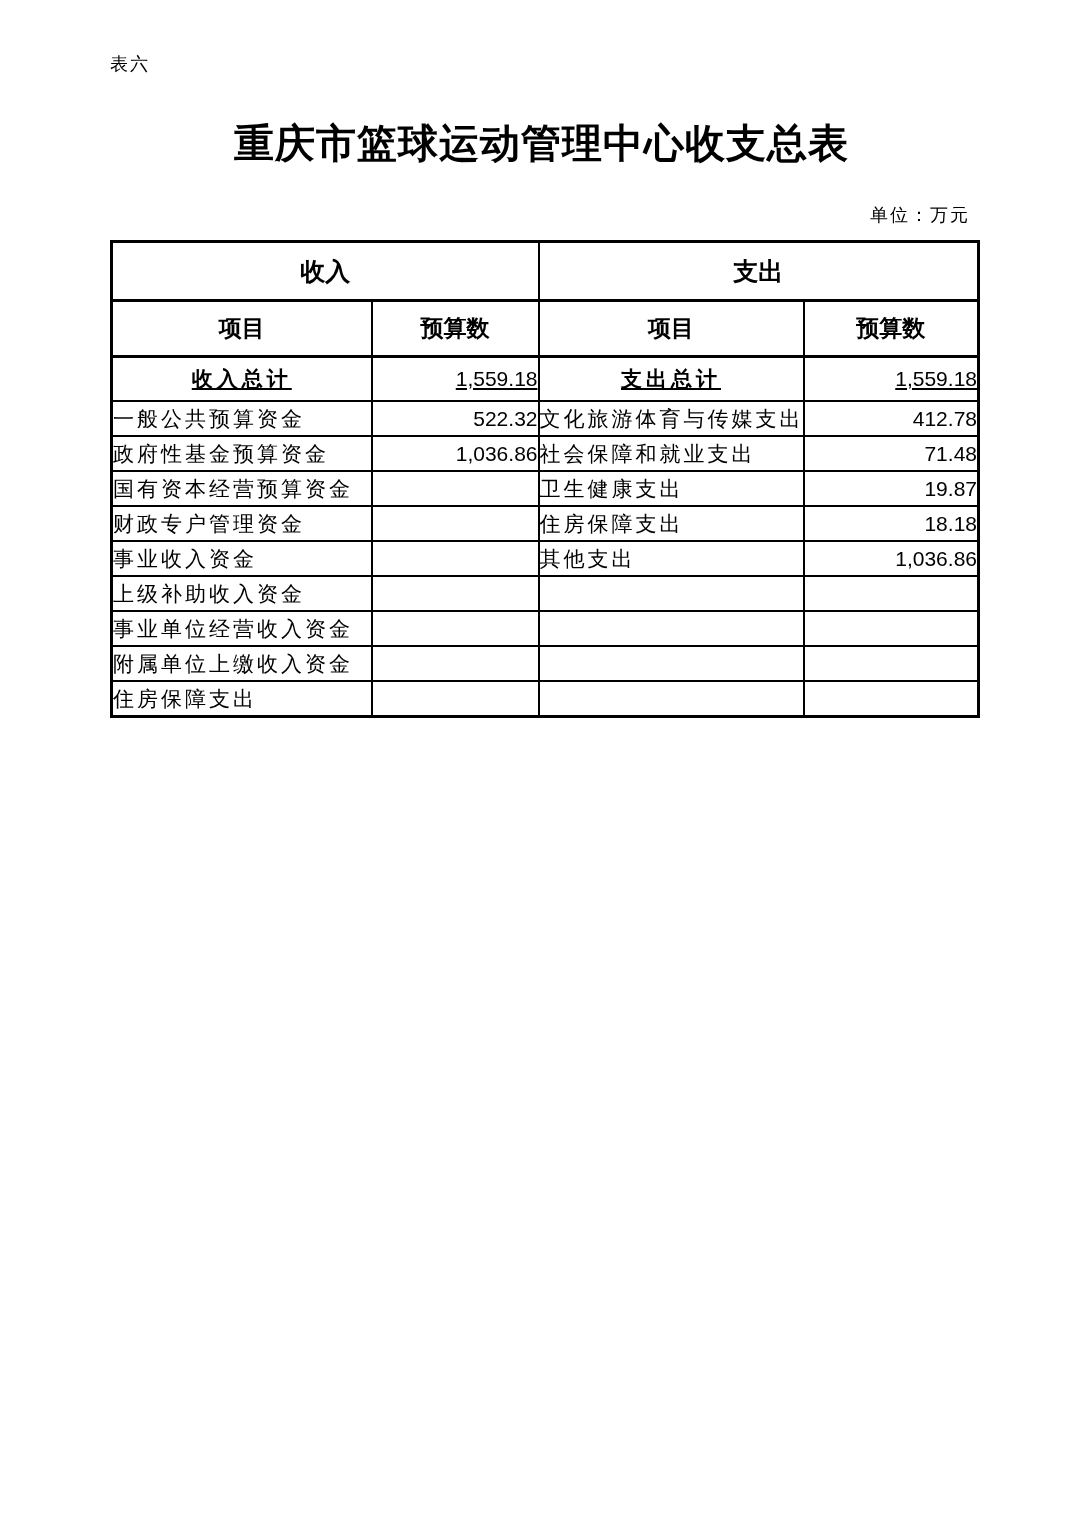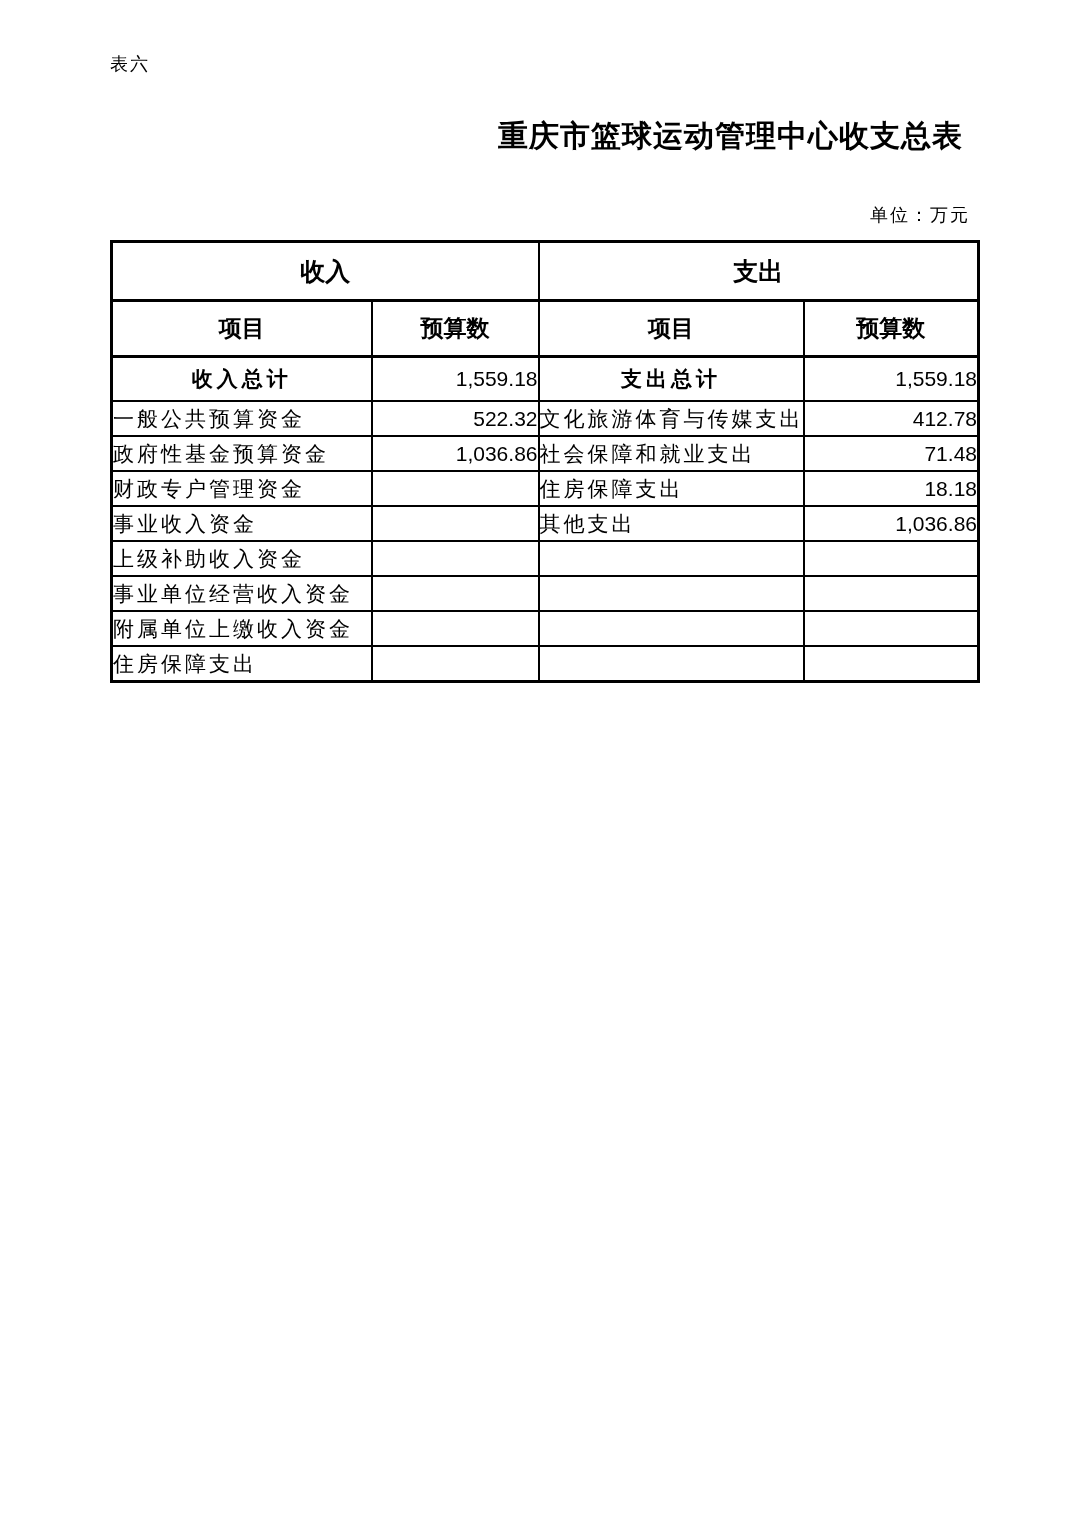--- a/index.html
+++ b/index.html
@@ -20,26 +20,26 @@
   .table-label {
     position: absolute;
     left: 110px;
     top: 52px;
     font-size: 18px;
     letter-spacing: 2px;
     font-family: "Liberation Serif", serif;
   }
   .doc-title {
     position: absolute;
-    left: 96px;
+    left: 108px;
     top: 116px;
     width: 867px;
     margin: 0;
-    text-align: right;
-    font-size: 30px;
+    text-align: center;
+    font-size: 40px;
     font-weight: bold;
     letter-spacing: 1px;
     font-family: "Liberation Serif", serif;
   }
   .unit-note {
     position: absolute;
     left: 110px;
     top: 203px;
     width: 860px;
     text-align: right;
@@ -74,20 +74,21 @@
   tr.col-header th {
     height: 53px;
     font-family: "Liberation Sans", sans-serif;
     font-size: 23px;
     font-weight: bold;
     text-align: center;
     border-bottom-width: 3px;
   }
   tr.total-row td {
     height: 42px;
+    text-decoration: underline;
   }
   tr.data-row td {
     height: 33px;
   }
   td.item {
     text-align: left;
     padding-left: 6px;
     font-family: "Liberation Serif", serif;
     font-size: 21px;
     letter-spacing: 3px;
@@ -148,20 +149,26 @@
           <td class="item">文化旅游体育与传媒支出</td>
           <td class="num">412.78</td>
         </tr>
         <tr class="data-row">
           <td class="item">政府性基金预算资金</td>
           <td class="num">1,036.86</td>
           <td class="item">社会保障和就业支出</td>
           <td class="num">71.48</td>
         </tr>
         <tr class="data-row">
+          <td class="item">国有资本经营预算资金</td>
+          <td class="num"></td>
+          <td class="item">卫生健康支出</td>
+          <td class="num">19.87</td>
+        </tr>
+        <tr class="data-row">
           <td class="item">财政专户管理资金</td>
           <td class="num"></td>
           <td class="item">住房保障支出</td>
           <td class="num">18.18</td>
         </tr>
         <tr class="data-row">
           <td class="item">事业收入资金</td>
           <td class="num"></td>
           <td class="item">其他支出</td>
           <td class="num">1,036.86</td>

